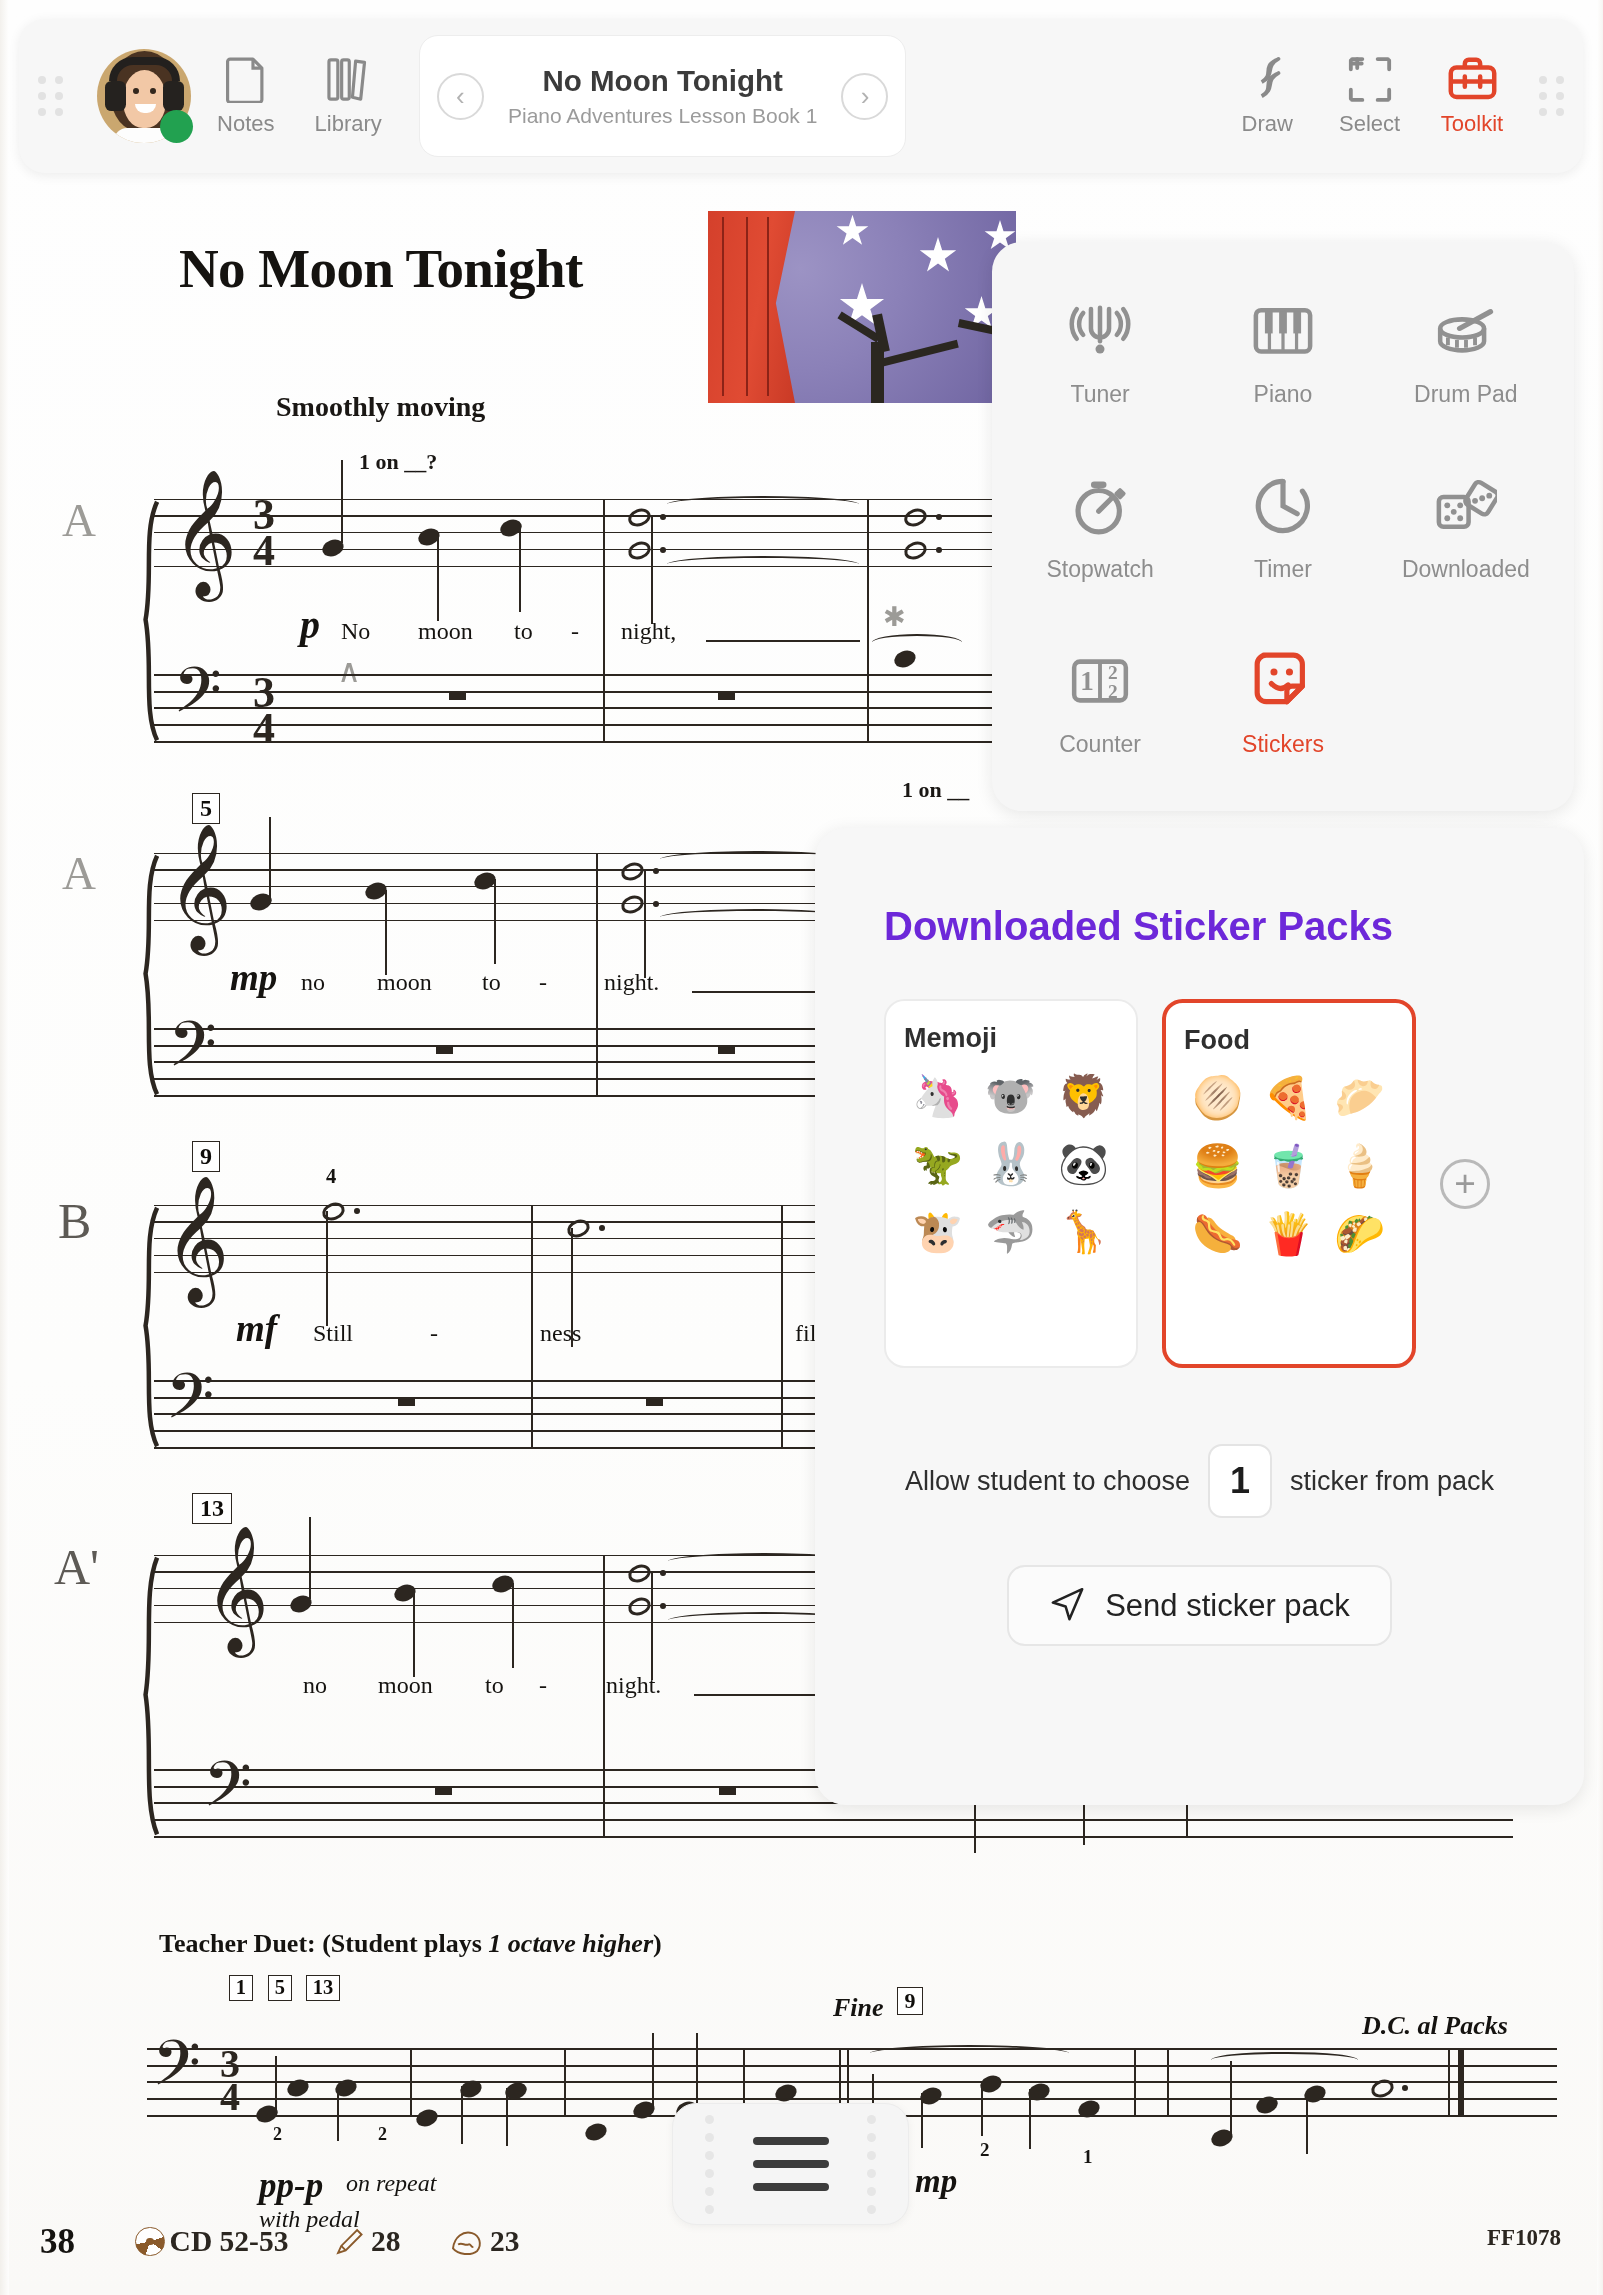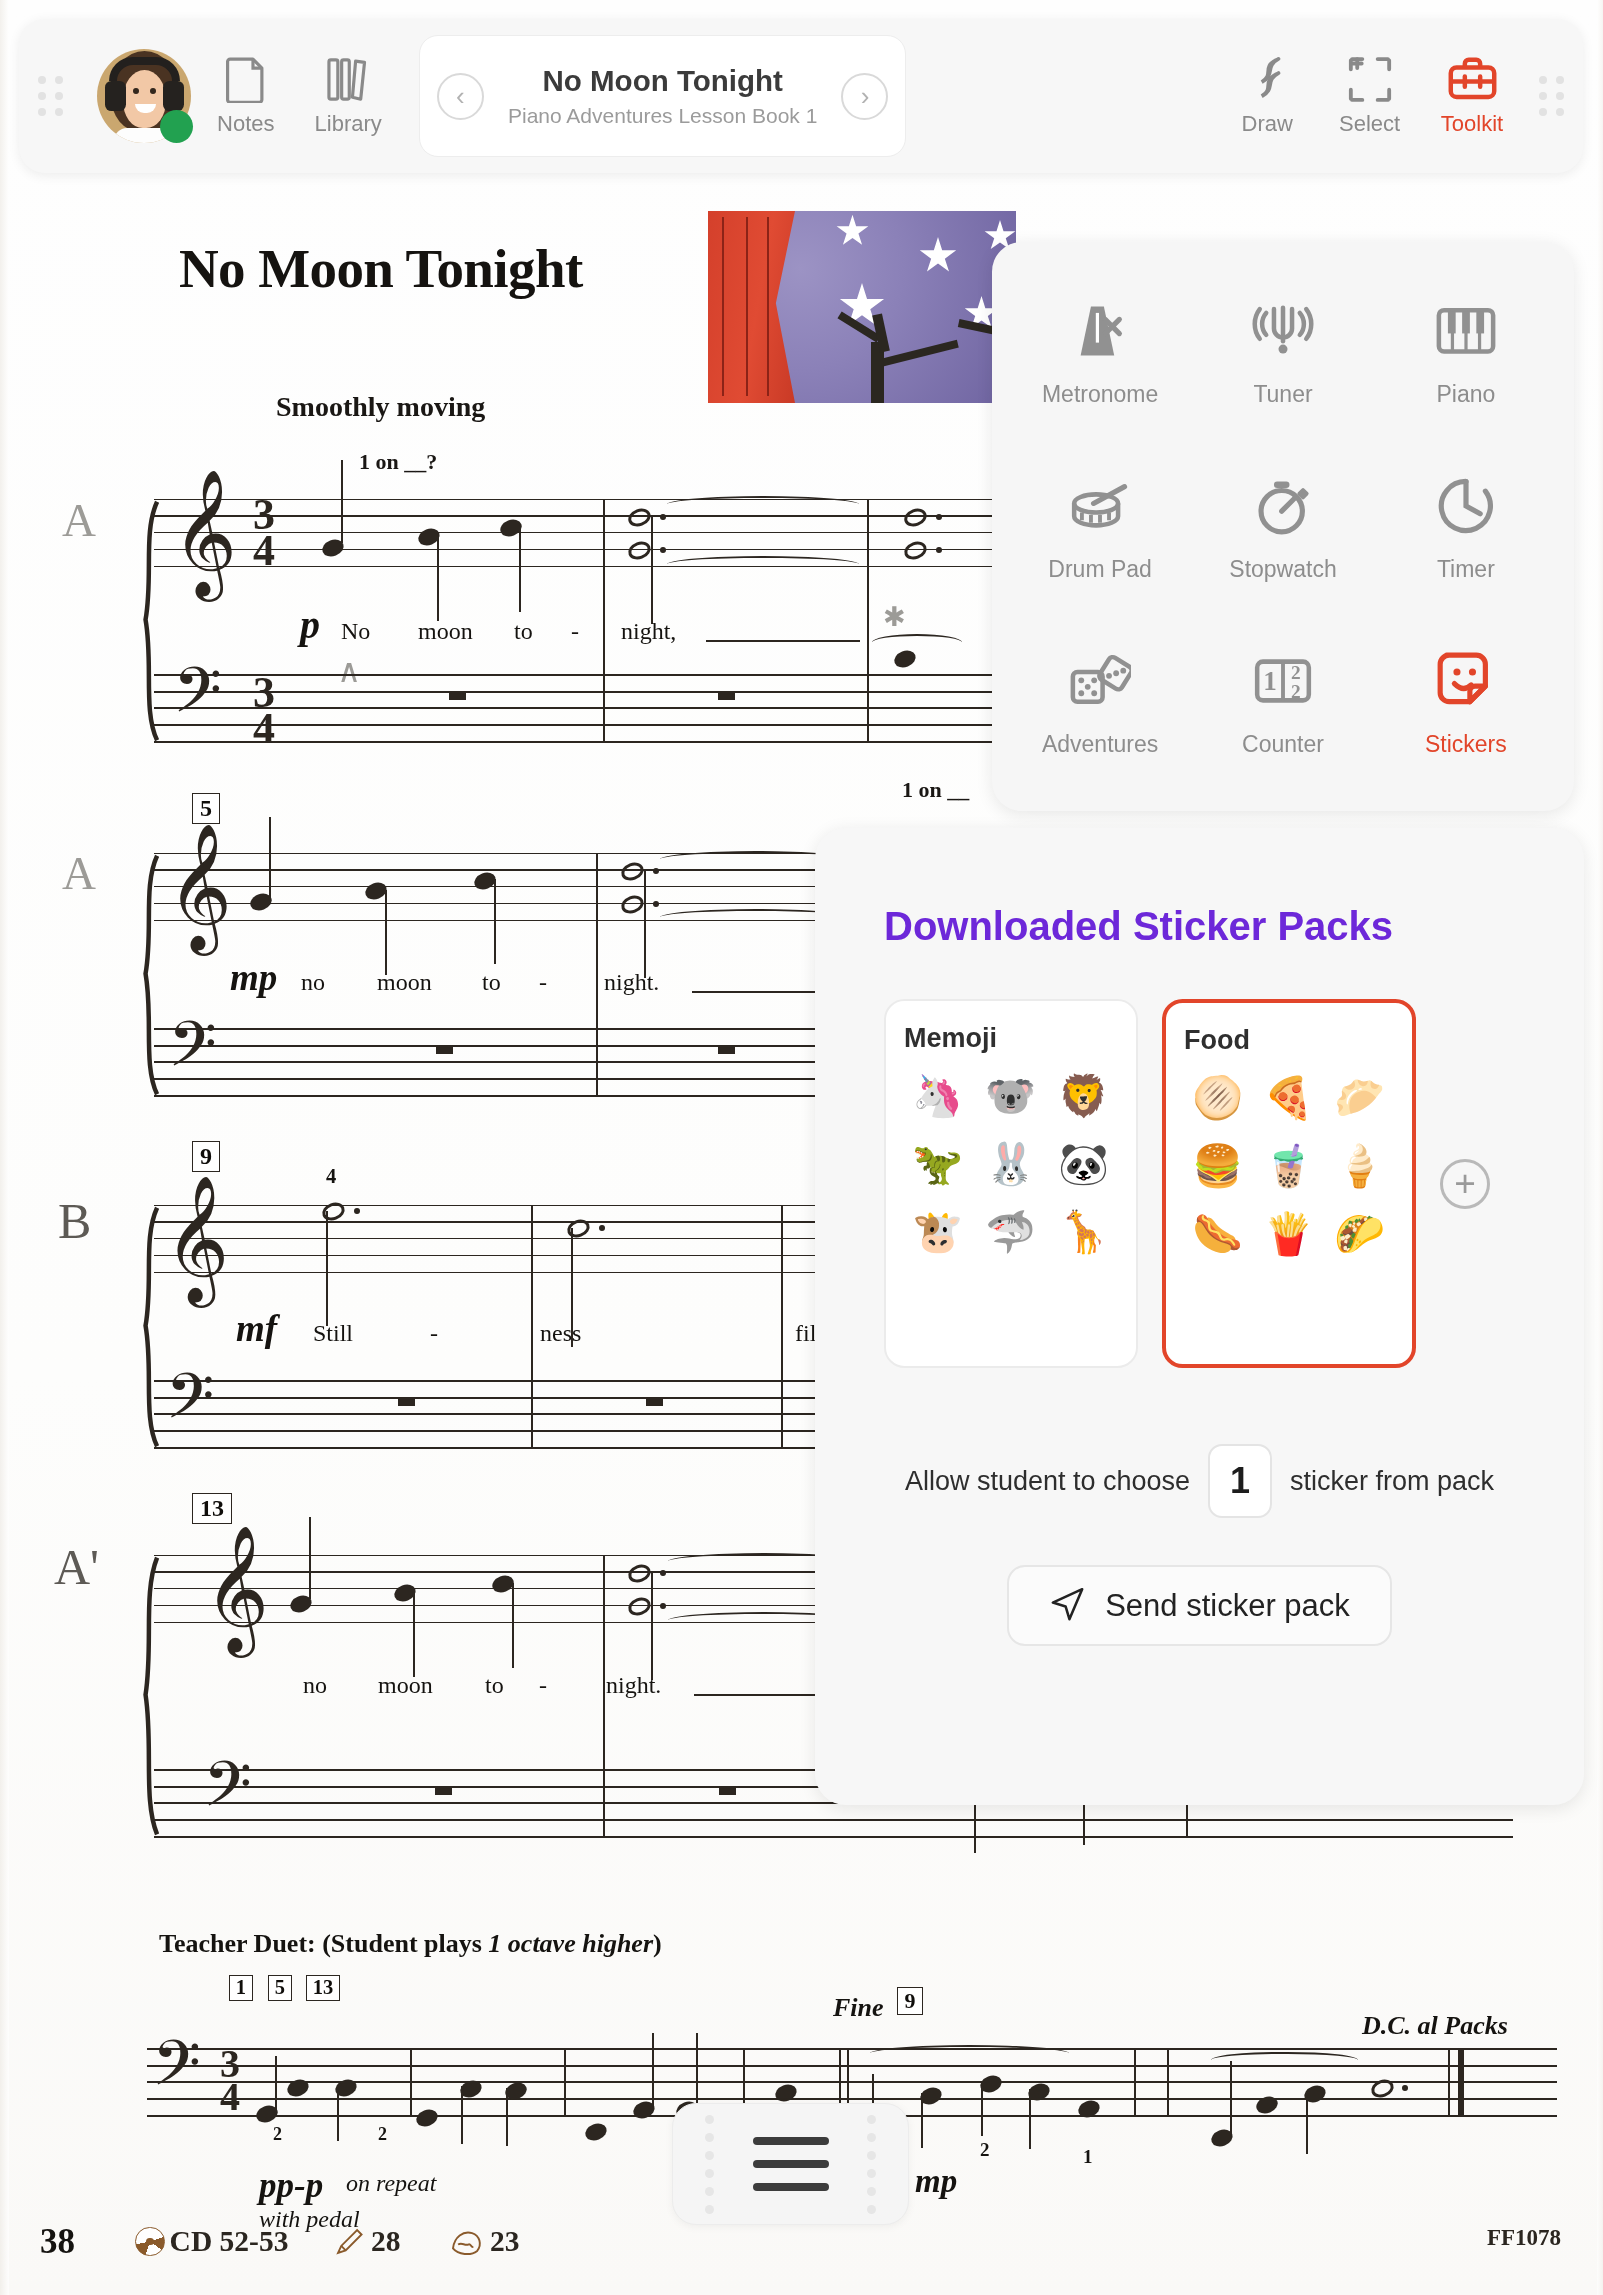--- a/index.html
+++ b/index.html
@@ -690,30 +690,20 @@
         <span></span>
         <span></span>
         <span></span>
         <span></span>
         <span></span>
     </div>
   </div>
 
   <div class="toolkit-panel">
 
-    <div class="tk-item">
-      <div class="tk-icon">
-        <svg width="62" height="62" viewBox="0 0 96 96">
-            <path d="M34 10 h20 l16 76 H18 z" fill="#919191"></path>
-            <path d="M44 20 v46" stroke="#fff" stroke-width="5"></path>
-            <path d="M56 30 L78 52 M78 30 L56 52" stroke="#919191" stroke-width="8" stroke-linecap="round"></path>
-          </svg>
-      </div>
-      <div class="tk-lbl">Metronome</div>
-    </div>
 
     <div class="tk-item">
       <div class="tk-icon">
         <svg width="62" height="62" viewBox="0 0 96 96">
             <g fill="none" stroke="#919191" stroke-width="7" stroke-linecap="round">
               <path d="M48 12 v52"></path>
               <path d="M34 14 v30 a14 14 0 0 0 28 0 V14"></path>
               <path d="M22 20 a26 26 0 0 0 0 34"></path>
               <path d="M12 14 a38 38 0 0 0 0 46"></path>
               <path d="M74 20 a26 26 0 0 1 0 34"></path>
@@ -788,21 +778,21 @@
               <circle cx="29" cy="57" r="4.5"></circle>
             </g>
             <rect x="52" y="16" width="40" height="40" rx="7" fill="none" stroke="#919191" stroke-width="7" transform="rotate(32 72 36)"></rect>
             <g fill="#919191">
               <circle cx="62" cy="40" r="4.5"></circle>
               <circle cx="73" cy="36" r="4.5"></circle>
               <circle cx="84" cy="32" r="4.5"></circle>
             </g>
           </svg>
       </div>
-      <div class="tk-lbl">Adventures</div>
+      <div class="tk-lbl">Downloaded</div>
     </div>
 
     <div class="tk-item">
       <div class="tk-icon">
         <svg width="62" height="62" viewBox="0 0 96 96">
             <rect x="8" y="18" width="80" height="60" rx="9" fill="none" stroke="#919191" stroke-width="7"></rect>
             <path d="M48 18 v60" stroke="#919191" stroke-width="6"></path>
             <text x="28" y="62" font-family="Liberation Serif, serif" font-size="42" font-weight="700" fill="#919191" text-anchor="middle">1</text>
             <text x="68" y="45" font-family="Liberation Serif, serif" font-size="30" font-weight="700" fill="#919191" text-anchor="middle">2</text>
             <text x="68" y="74" font-family="Liberation Serif, serif" font-size="30" font-weight="700" fill="#919191" text-anchor="middle">2</text>

